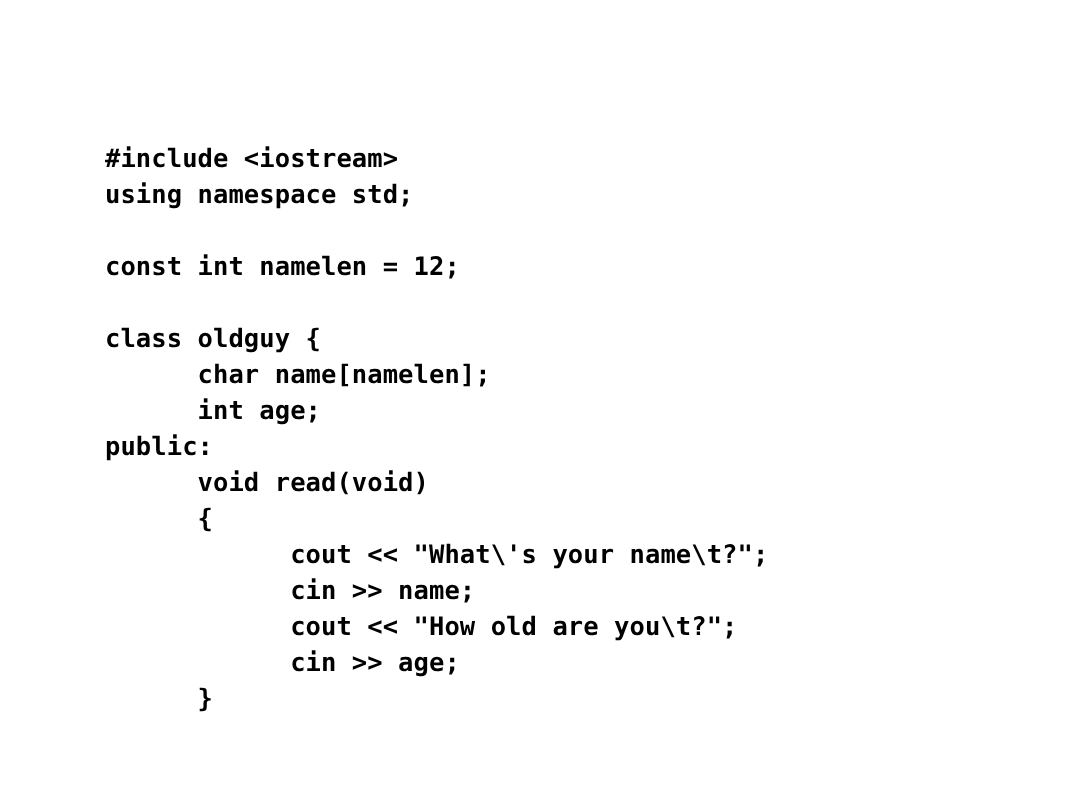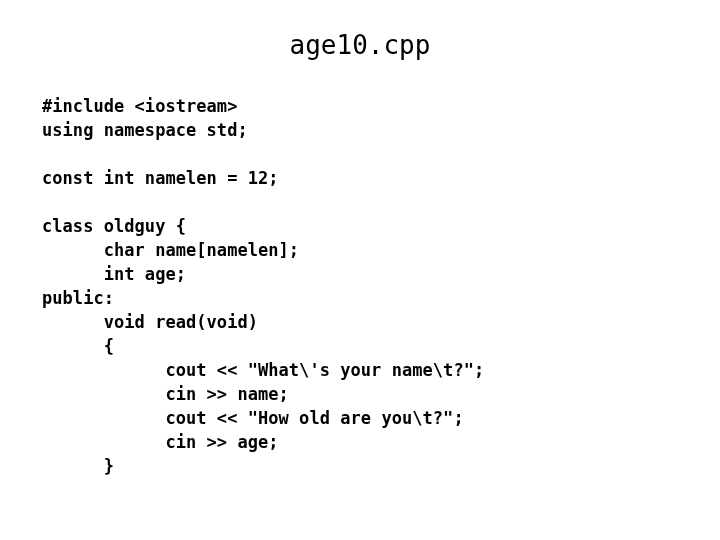--- a/index.html
+++ b/index.html
@@ -48,28 +48,28 @@
     letter-spacing: 0.05px;
     color: #000000;
     white-space: pre;
   }
 
   .code-line {
     display: block;
     height: 24px;
     white-space: pre;
     min-height: 24px;
+    margin-left: 28px;
   }
 
   .code-line.blank {
     color: transparent;
   }
 </style>
 </head>
 <body>
 
 <div id="slide">
 
-  <div id="slide-title">age10.cpp</div>
 
   <div id="code-block"><span class="code-line">#include &lt;iostream&gt;</span><span class="code-line">using namespace std;</span><span class="code-line blank">&nbsp;</span><span class="code-line">const int namelen = 12;</span><span class="code-line blank">&nbsp;</span><span class="code-line">class oldguy {</span><span class="code-line">      char name[namelen];</span><span class="code-line">      int age;</span><span class="code-line">public:</span><span class="code-line">      void read(void)</span><span class="code-line">      {</span><span class="code-line">            cout &lt;&lt; "What\'s your name\t?";</span><span class="code-line">            cin &gt;&gt; name;</span><span class="code-line">            cout &lt;&lt; "How old are you\t?";</span><span class="code-line">            cin &gt;&gt; age;</span><span class="code-line">      }</span></div>
 
 </div>
 
 </body></html>

